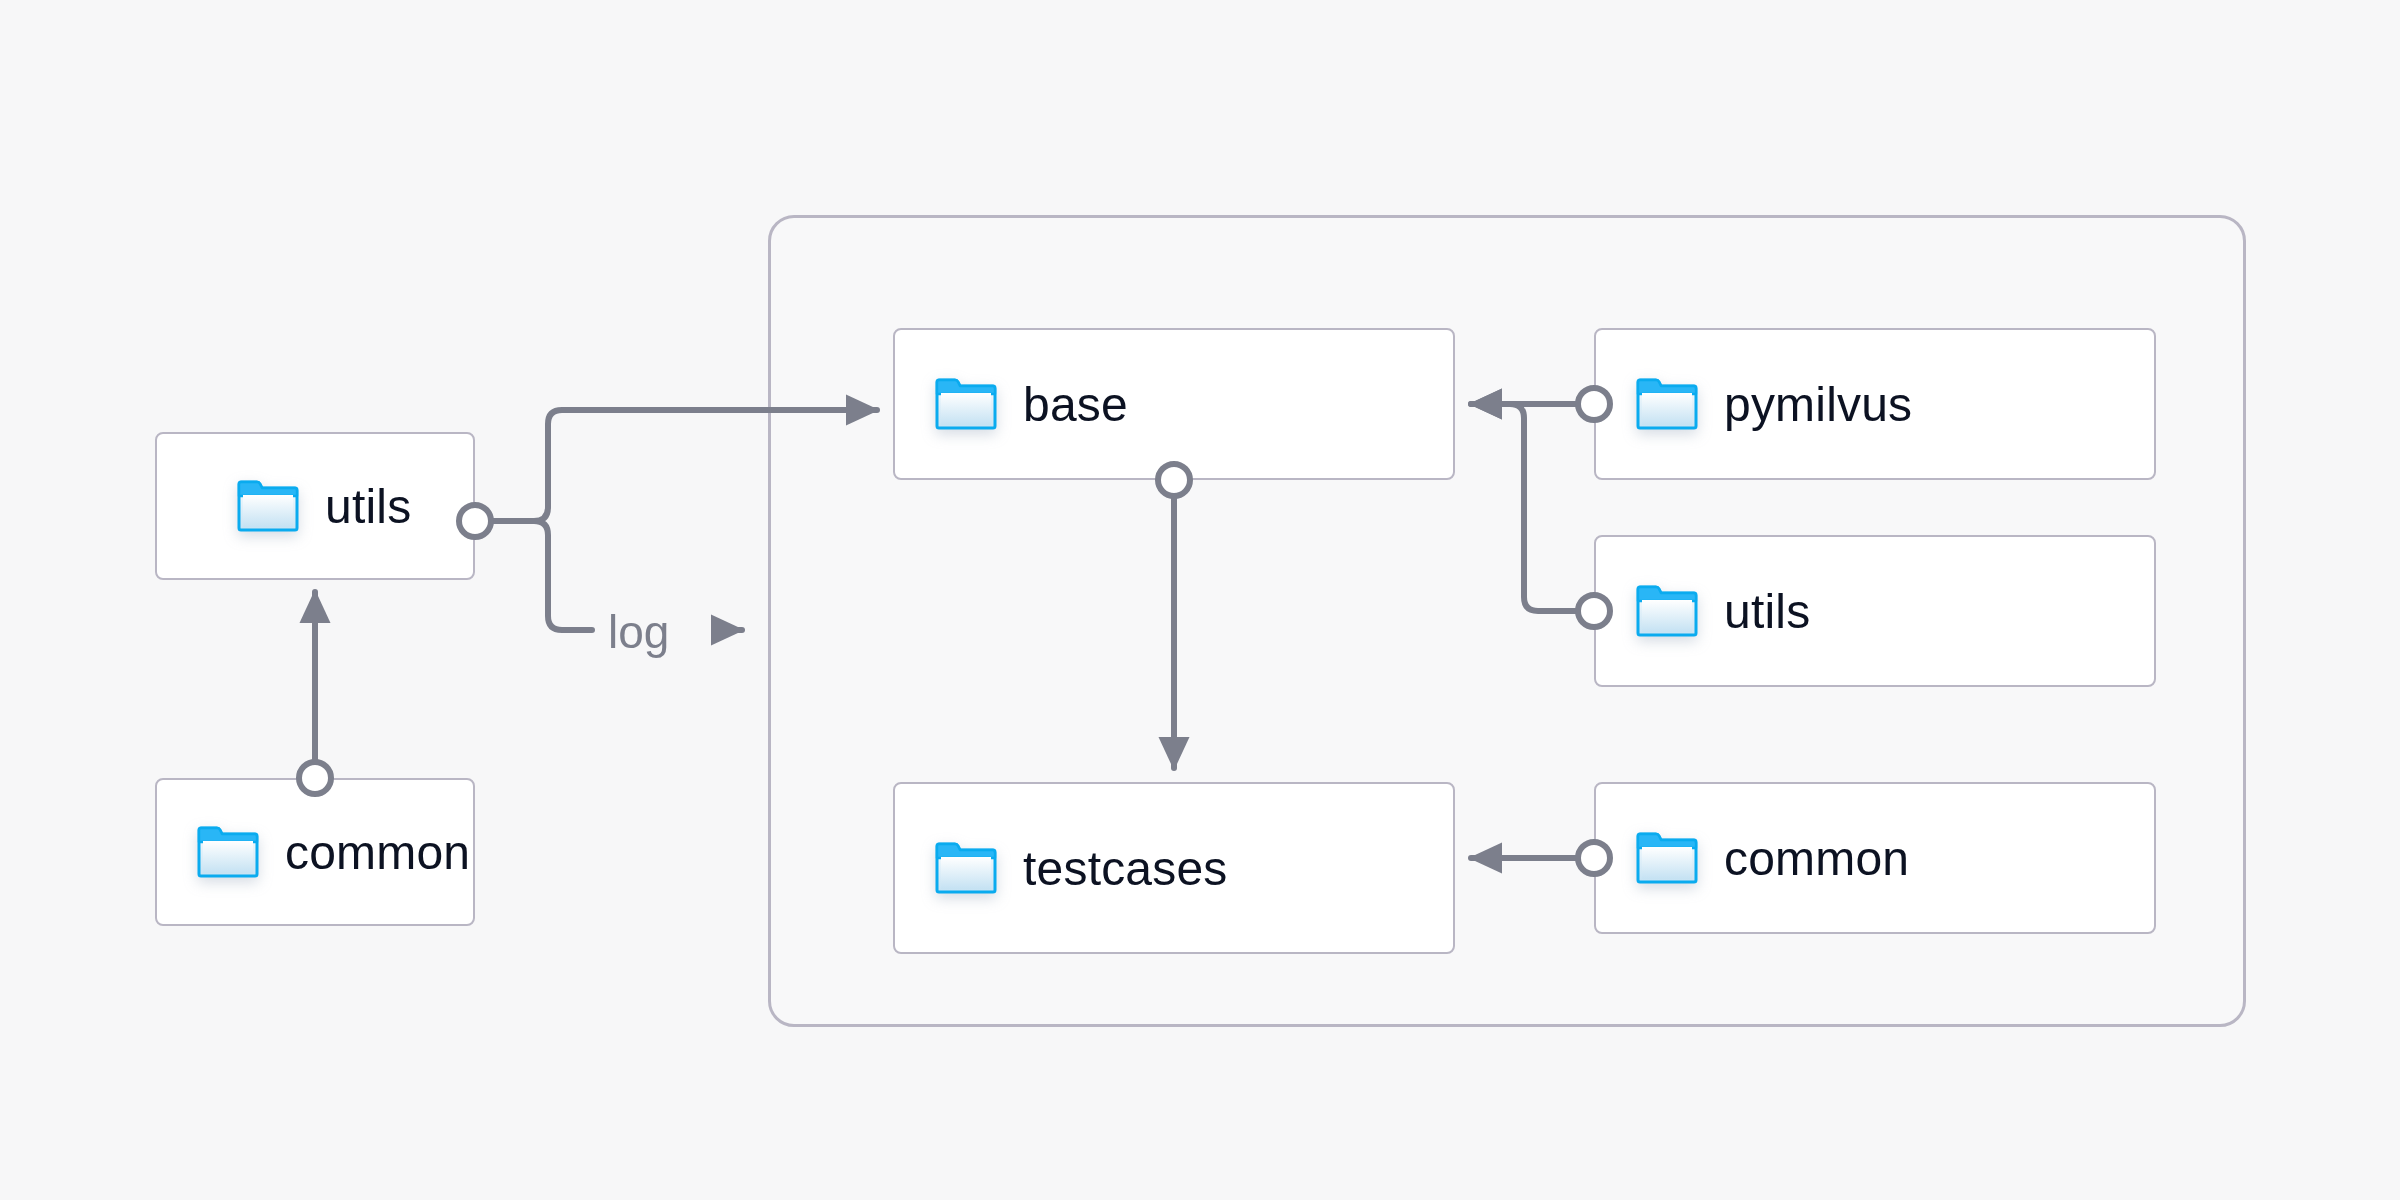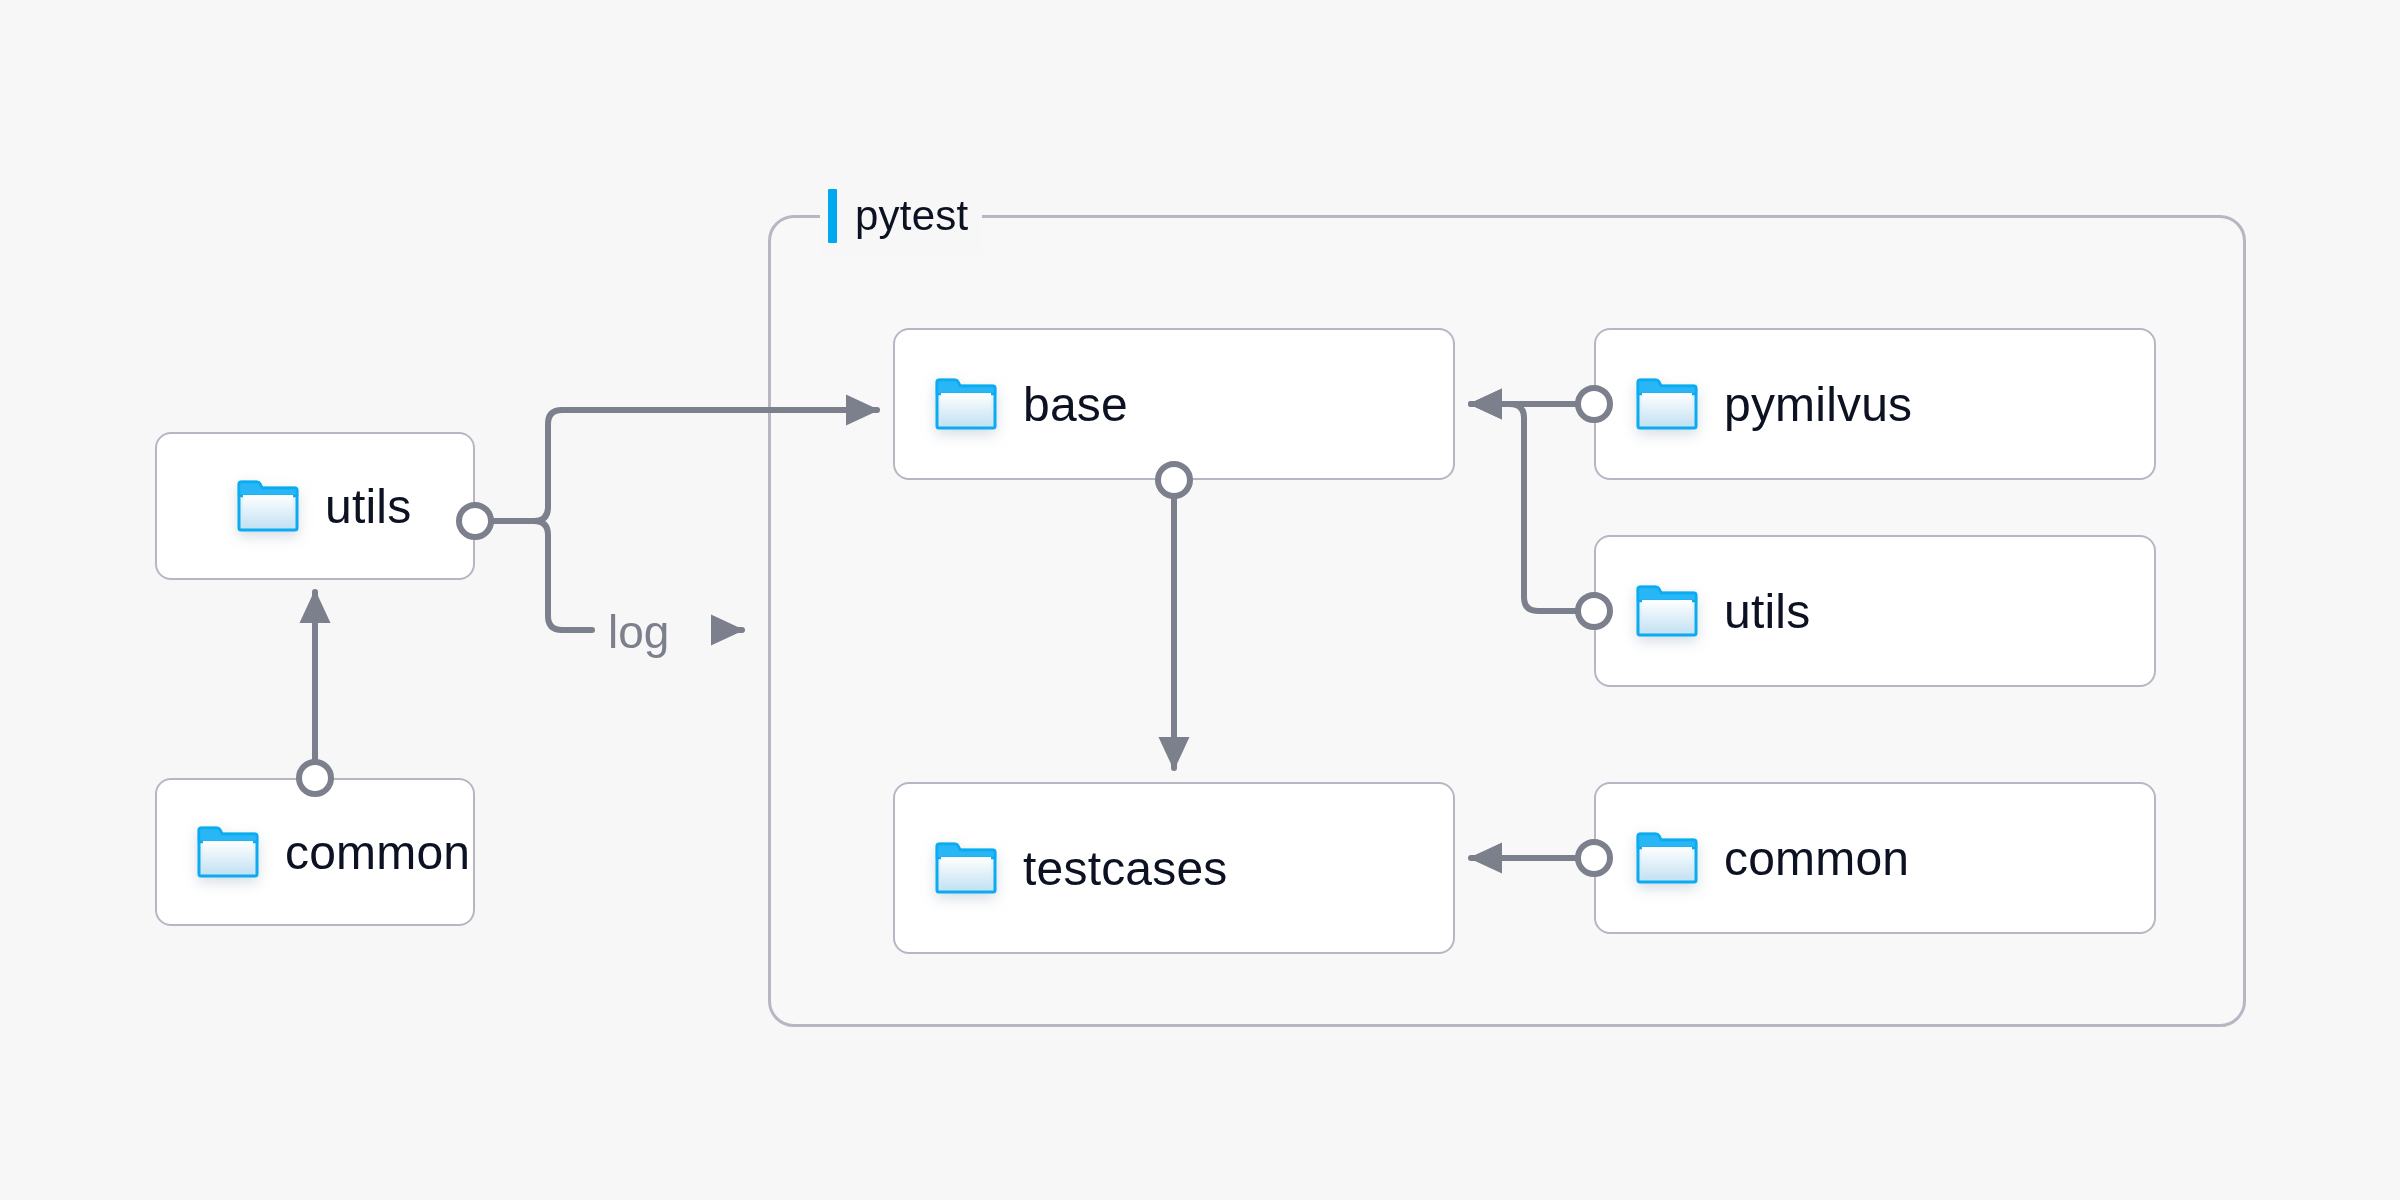--- a/index.html
+++ b/index.html
@@ -53,21 +53,21 @@
     color: #0c1222;
     letter-spacing: .2px;
     white-space: nowrap;
   }
   
   .node {
     position: absolute;
     box-sizing: border-box;
     background: #ffffff;
     border: 2.5px solid #b9b6c4;
-    border-radius: 16px;
+    border-radius: 8px;
     display: flex;
     align-items: center;
     z-index: 4;
   }
   .node-inner {
     display: flex;
     align-items: center;
     gap: 26px;
     padding-left: 40px;
   }
@@ -118,24 +118,20 @@
     font-size: 46px;
     fill: #7c7f8c;
   }
 </style>
 </head>
 <body>
 
 <div id="stage">
 
   <div class="group-box"></div>
-  <div class="group-label-wrap">
-    <span class="group-accent-bar"></span>
-    <span class="group-label-text">pytest</span>
-  </div>
 
   <svg id="edges" viewBox="0 0 2400 1200">
     <defs>
       <marker id="arrowhead" markerWidth="6" markerHeight="6" refX="5.2" refY="3" orient="auto" markerUnits="strokeWidth">
         <path d="M0,0.4 L5.6,3 L0,5.6 Z" fill="#7c7f8c"></path>
       </marker>
       <linearGradient id="folderGrad" x1="0" y1="0" x2="0" y2="1">
         <stop offset="0%" stop-color="#ffffff"></stop>
         <stop offset="100%" stop-color="#c5e2f3"></stop>
       </linearGradient>

